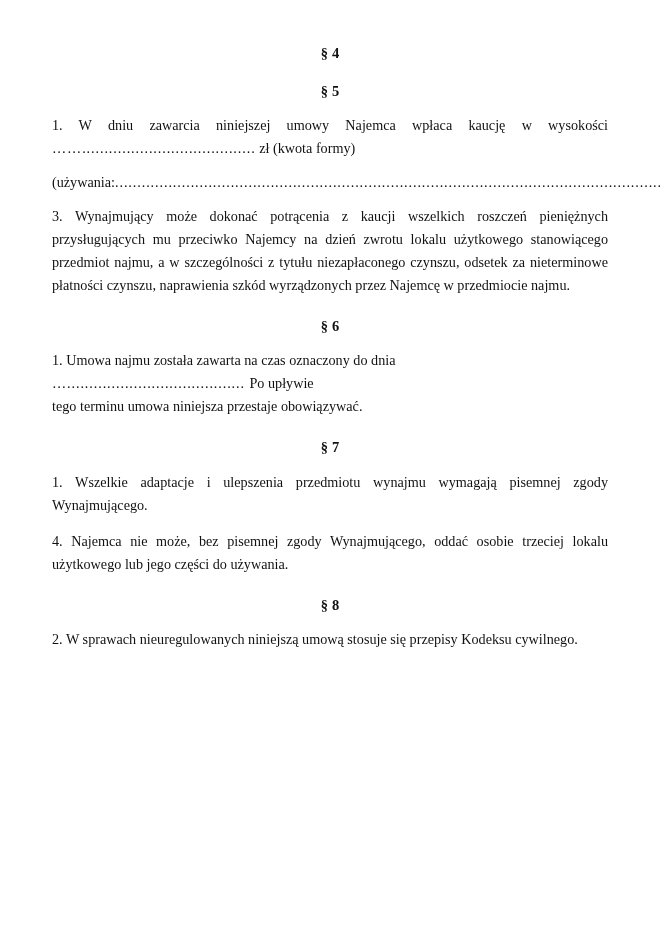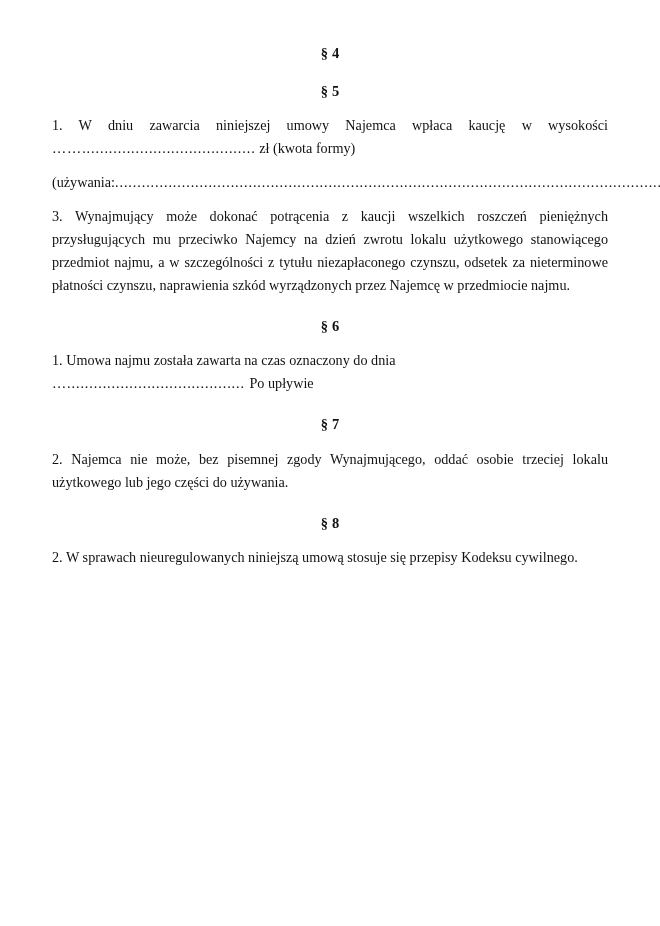--- a/index.html
+++ b/index.html
@@ -78,25 +78,27 @@
       <span>(używania:</span><span class="dots">..................................................................................................................................................</span>
     </p>
 
     <p class="para">3. Wynajmujący może dokonać potrącenia z kaucji wszelkich roszczeń pieniężnych przysługujących mu przeciwko Najemcy na dzień zwrotu lokalu użytkowego stanowiącego przedmiot najmu, a w szczególności z tytułu niezapłaconego czynszu, odsetek za nieterminowe płatności czynszu, naprawienia szkód wyrządzonych przez Najemcę w przedmiocie najmu.</p>
 
     <div class="section-heading heading-gap">§ 6</div>
 
     <p class="para nojust">
       <span>1. Umowa najmu została zawarta na czas oznaczony do dnia</span><span class="dots"> …........................................ </span><span>Po upływie</span>
       <br>
+      <span>tego terminu umowa niniejsza przestaje obowiązywać.</span>
     </p>
 
 
     <div class="section-heading heading-gap">§ 7</div>
-    <p class="para">2. Najemca nie może, bez pisemnej zgody Wynajmującego, oddać osobie trzeciej lokalu użytkowego lub jego części do używania.</p>
+    <p class="para">1.  Wszelkie  adaptacje  i  ulepszenia  przedmiotu  wynajmu  wymagają  pisemnej  zgody Wynajmującego.</p>
+    <p class="para">4. Najemca nie może, bez pisemnej zgody Wynajmującego, oddać osobie trzeciej lokalu użytkowego lub jego części do używania.</p>
 
     <div class="section-heading heading-gap">§ 8</div>
     <p class="para nojust">2.  W sprawach nieuregulowanych niniejszą umową stosuje się przepisy Kodeksu cywilnego.</p>
 
     <p class="para nojust">
       
       <br>
       
     </p>
 

